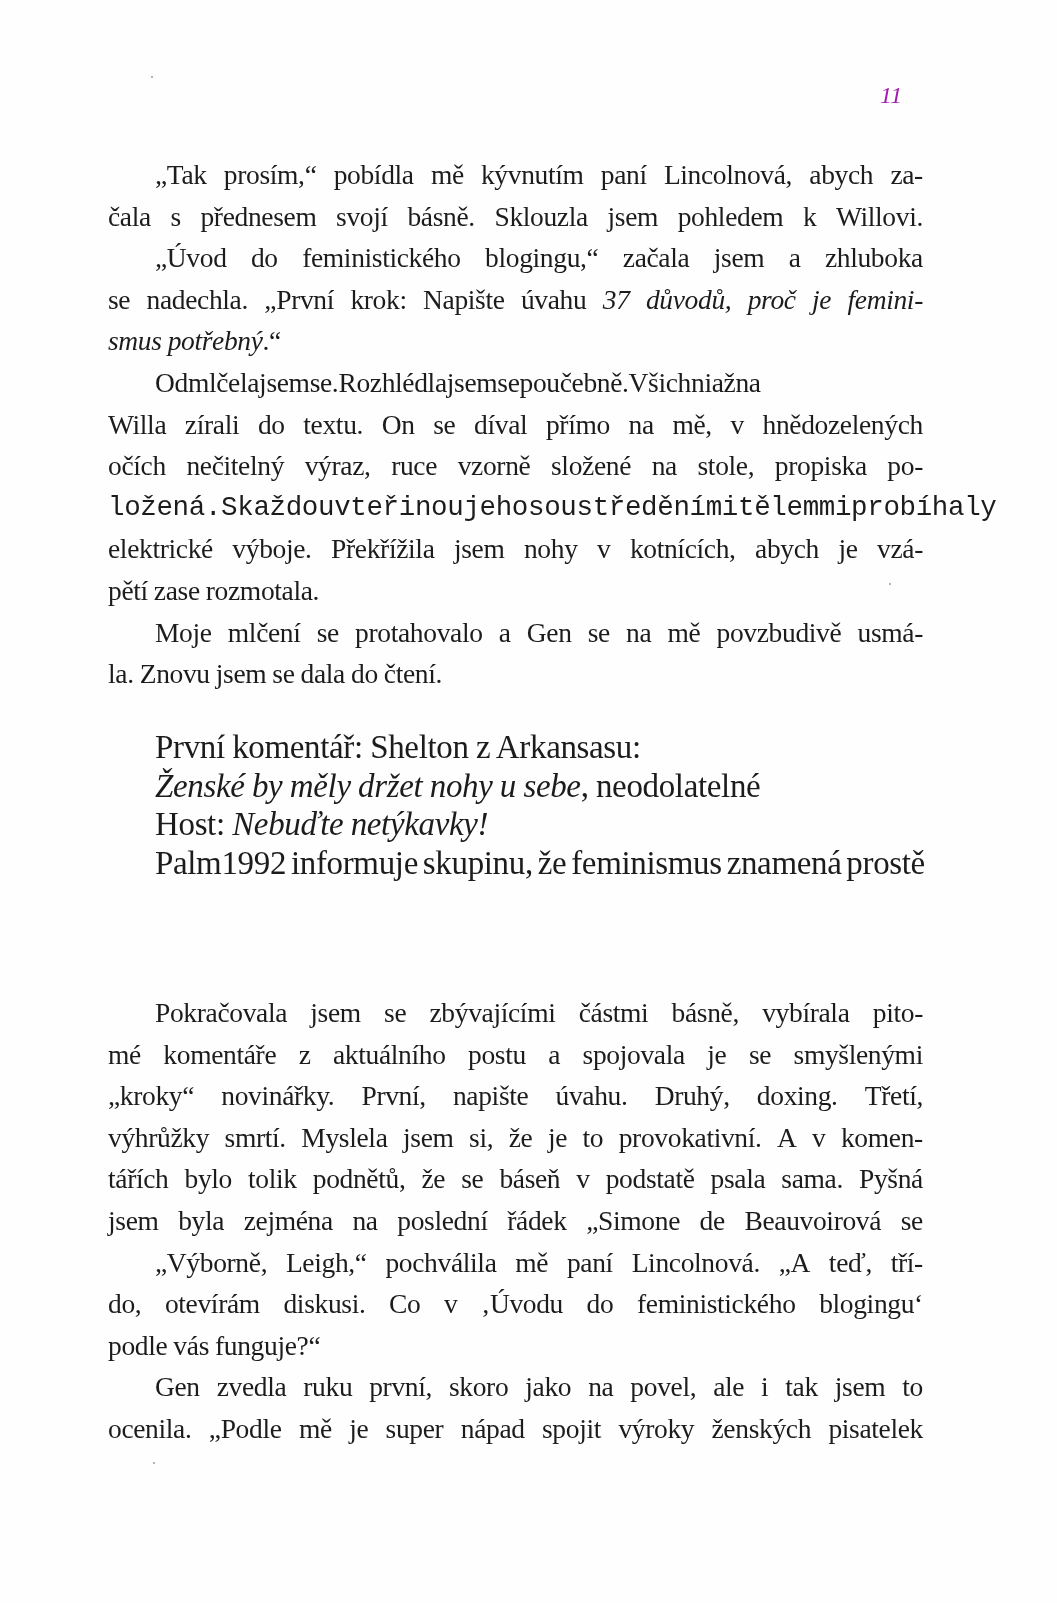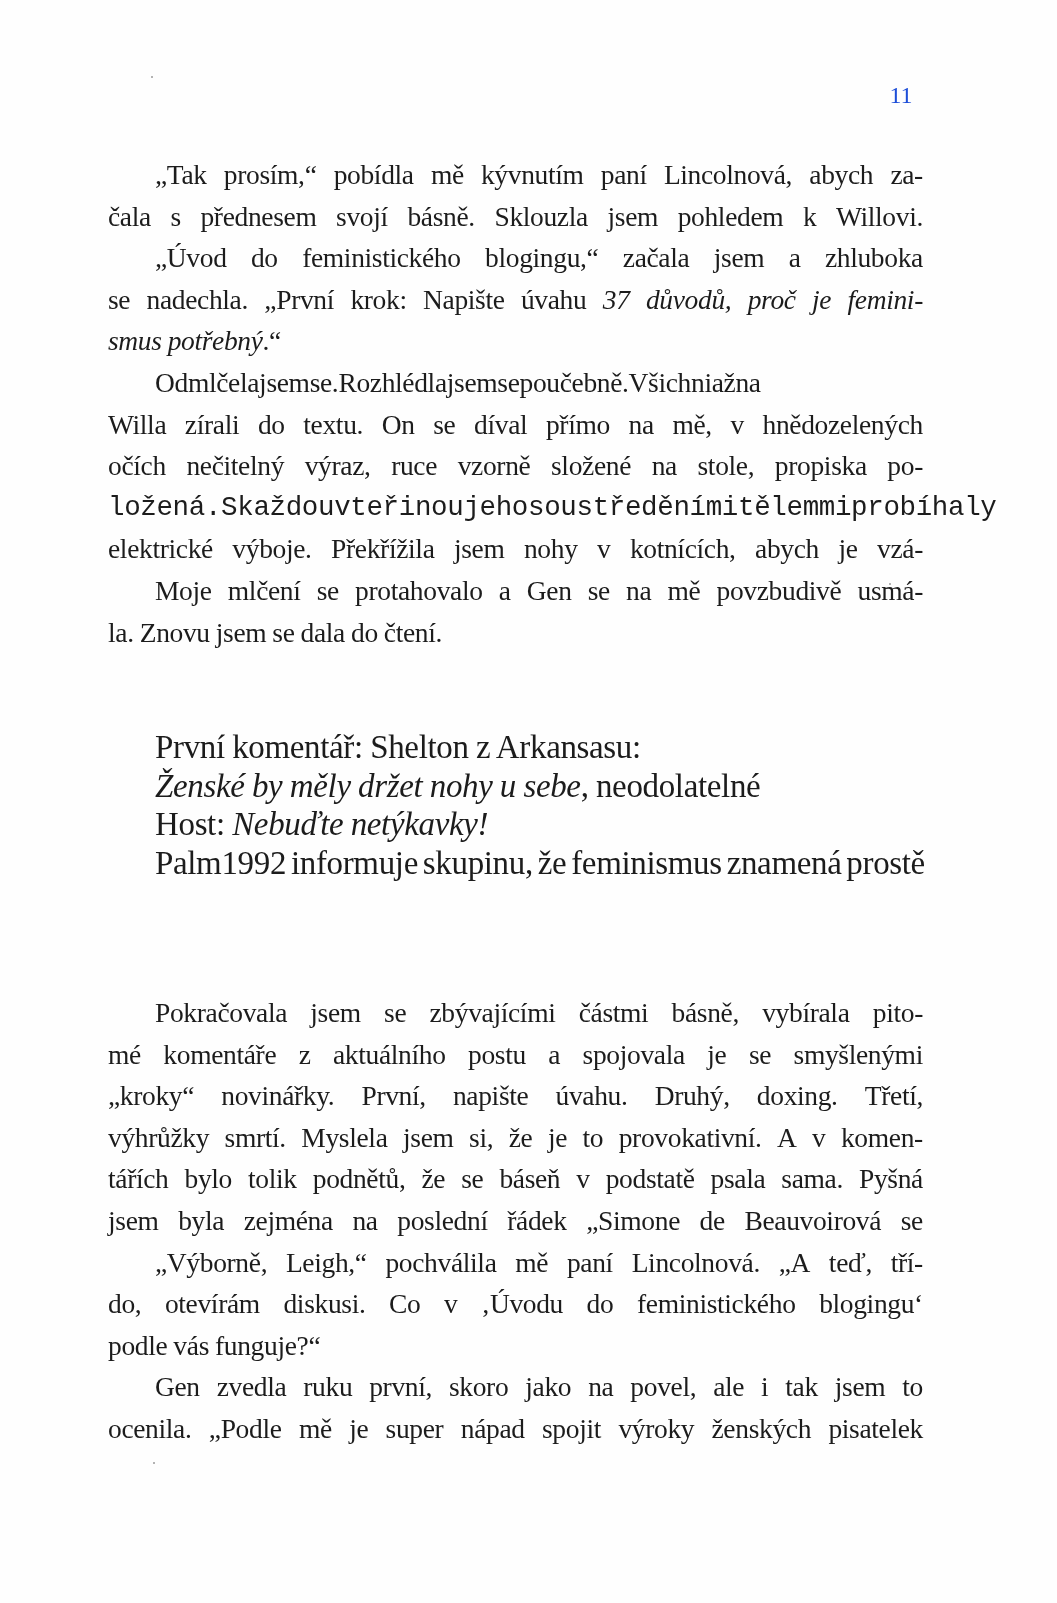--- a/index.html
+++ b/index.html
@@ -26,24 +26,25 @@
     position: absolute;
     width: 2px; height: 2px;
     background: #9a9a9a;
     border-radius: 1px;
   }
   .page-number {
     position: absolute;
     top: 80px;
     left: 880px;
     width: 42px;
-    text-align: center;
+    text-align: left;
     font-size: 24px;
     line-height: 30px;
-    color: #1d4ed8;
+    color: #a21caf;
+    font-style: italic;
   }
   .text-block {
     position: absolute;
     left: 108px;
     width: 815px;
     font-size: 27.5px;
     letter-spacing: -0.35px;
     word-spacing: -0.5px;
   }
   .line {
@@ -203,20 +204,21 @@
         <span><span>výboje.</span></span>
         <span><span>Překřížila</span></span>
         <span><span>jsem</span></span>
         <span><span>nohy</span></span>
         <span><span>v</span></span>
         <span><span>kotnících,</span></span>
         <span><span>abych</span></span>
         <span><span>je</span></span>
         <span><span>vzá-</span></span>
       </span>
+    <span class="line last"><span>pětí zase rozmotala.</span></span>
 
     <span class="line indent" style="display: flex; justify-content: space-between; padding-left: 47px;">
         <span><span>Moje</span></span>
         <span><span>mlčení</span></span>
         <span><span>se</span></span>
         <span><span>protahovalo</span></span>
         <span><span>a</span></span>
         <span><span>Gen</span></span>
         <span><span>se</span></span>
         <span><span>na</span></span>

